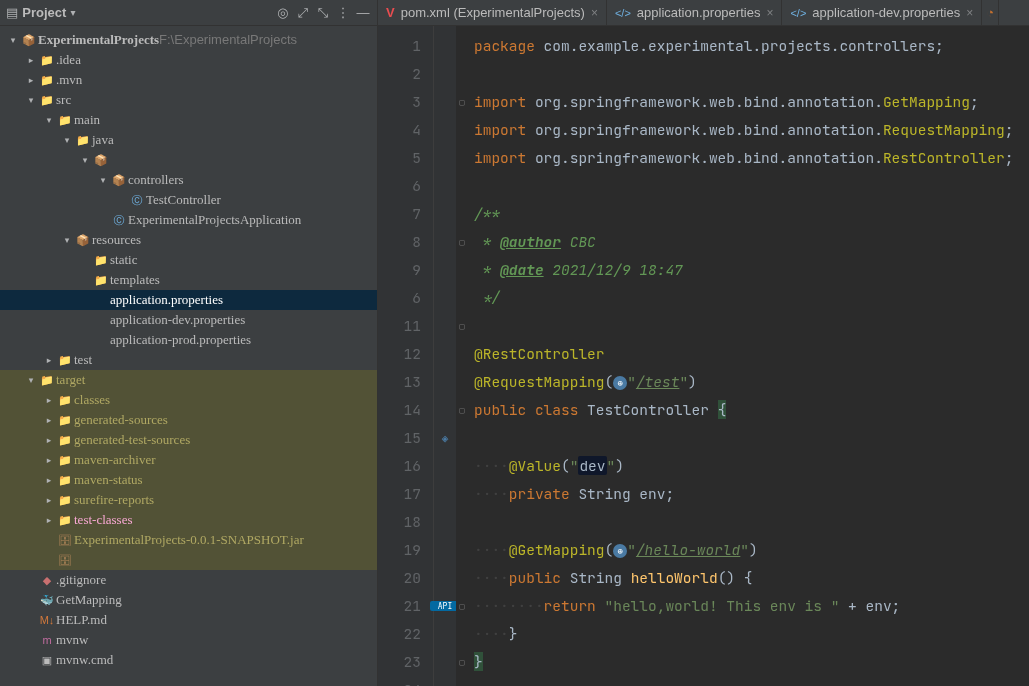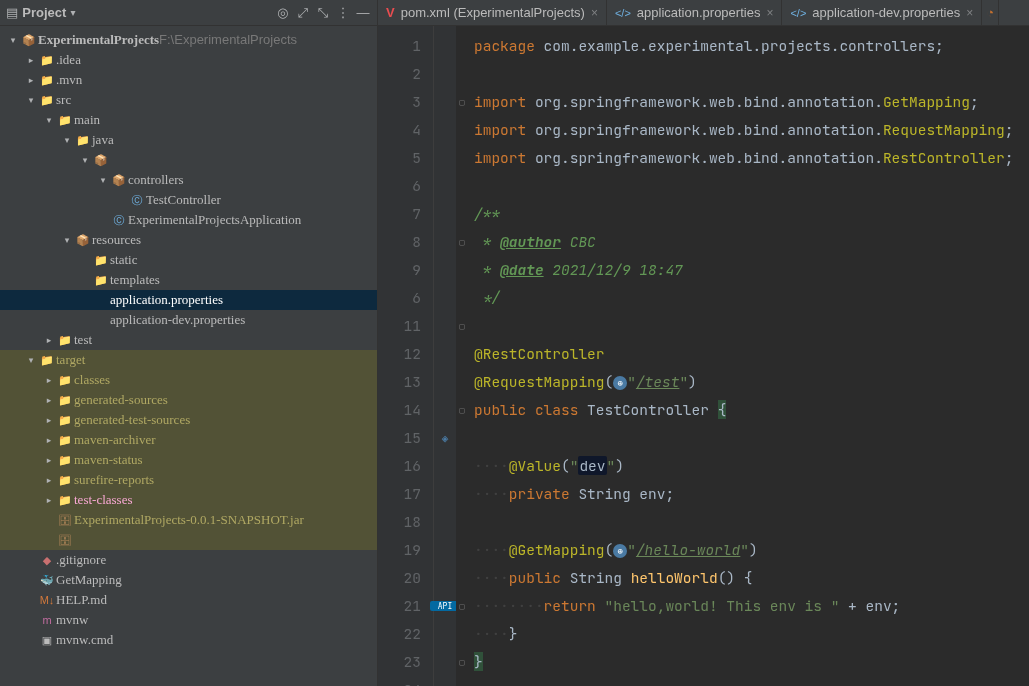--- a/index.html
+++ b/index.html
@@ -183,20 +183,25 @@
           </div>
           <div class="node sel" style="padding-left: 78px;">
             <span class="arrow"></span>
             <span class="icon i-xml" style="font-size:11px"></span>
             <span class="label" style="">application.properties</span>
           </div>
           <div class="node" style="padding-left: 78px;">
             <span class="arrow"></span>
             <span class="icon i-xml" style="font-size:11px"></span>
             <span class="label" style="">application-dev.properties</span>
+          </div>
+          <div class="node" style="padding-left: 78px;">
+            <span class="arrow"></span>
+            <span class="icon i-xml" style="font-size:11px"></span>
+            <span class="label" style="">application-prod.properties</span>
           </div>
           <div class="node" style="padding-left: 42px;">
             <span class="arrow">▸</span>
             <span class="icon i-folder-gr" style="font-size:11px">📁</span>
             <span class="label" style="">test</span>
           </div>
           <div class="node target-shade" style="padding-left: 24px;">
             <span class="arrow">▾</span>
             <span class="icon i-folder-o shade" style="font-size:11px">📁</span>
             <span class="label" style="color:#b0a863;">target</span>

